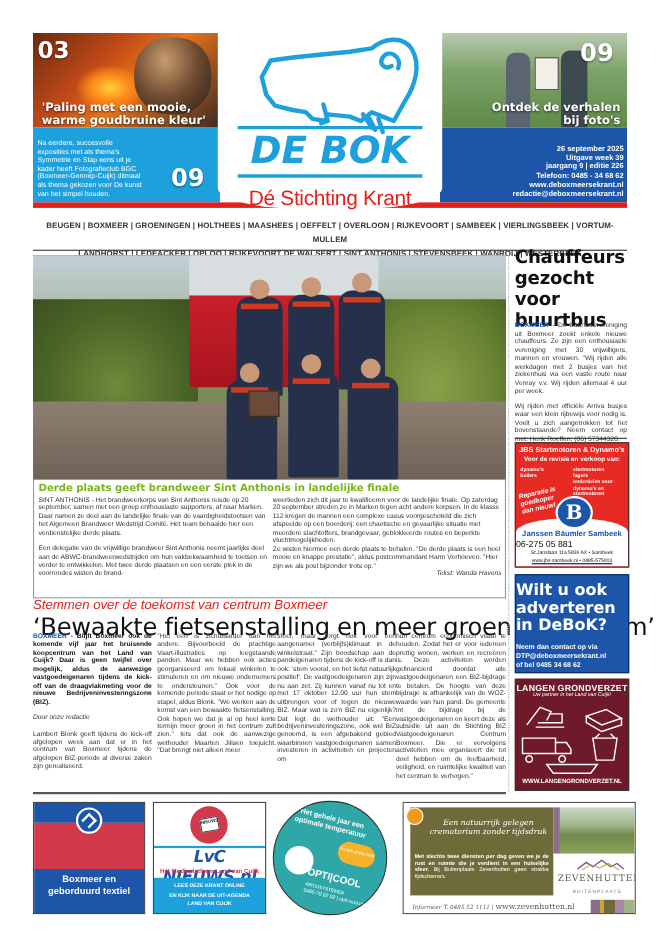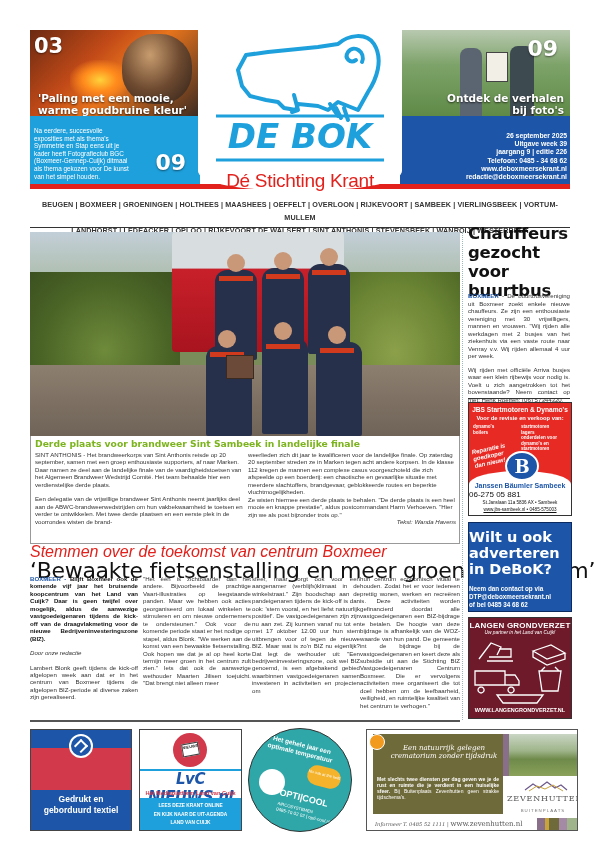--- a/index.html
+++ b/index.html
@@ -33,21 +33,21 @@
 .photo .bushL{position:absolute;left:0;top:40px;width:150px;height:130px;background:radial-gradient(ellipse at 50% 60%,#6e8a3a 0%,#4a6426 60%,#3b5020 100%)}
 .photo .bushR{position:absolute;right:0;top:40px;width:130px;height:160px;background:radial-gradient(ellipse at 50% 50%,#8ca04a 0%,#6a8434 60%,#4f6826 100%)}
 .ff{position:absolute;width:42px;background:#27304a;border-radius:12px 12px 2px 2px}
 .ff::before{content:"";position:absolute;left:12px;top:-16px;width:18px;height:18px;border-radius:50%;background:#c99878}
 .ff::after{content:"";position:absolute;left:4px;top:6px;width:34px;height:5px;background:#d23a1e}
 .caption-box{left:30px;top:436px;width:430px;height:108px;border:1px solid #999;border-top:none}
 .cap-title{left:35px;top:438px;font-weight:bold;color:#7cb41e;font-size:9.2px;font-family:"DejaVu Sans",sans-serif}
 .col{font-size:6.1px;line-height:7.45px;color:#333;text-align:left}
 .credit{font-style:italic}
 
-.kicker{left:30px;top:543px;color:#e2211c;font-style:italic;font-size:16px}
+.kicker{left:30px;top:543px;color:#e2211c;font-style:italic;font-size:12px}
 .headline{left:30px;top:558px;font-size:22px;color:#111;letter-spacing:-.3px;font-family:"DejaVu Sans",sans-serif}
 .art2{top:575px;width:108px;font-size:6.1px;line-height:7.45px;color:#333;text-align:justify}
 .lead{font-weight:bold;color:#111}
 .blue-b{color:#1d56a8;font-weight:bold}
 .hr2{left:30px;top:720px;width:430px;height:1.5px;background:#555}
 
 .vline{left:462px;top:232px;width:0;height:488px;border-left:1.5px dotted #9bb}
 .side-title{left:468px;top:224px;font-size:16.5px;font-weight:bold;line-height:19px;color:#111;font-family:"DejaVu Sans",sans-serif;letter-spacing:-.2px}
 .side-text{left:468px;top:292px;width:102px;font-size:6.1px;line-height:7.5px;text-align:justify;color:#333}
 .side-hr{left:468px;top:398px;width:102px;height:1px;background:#333}
@@ -125,21 +125,21 @@
   <div class="ground"></div>
   <div class="ff" style="left:185px;top:38px;height:90px"></div>
   <div class="ff" style="left:232px;top:36px;height:90px"></div>
   <div class="ff" style="left:278px;top:32px;height:90px"></div>
   <div class="ff" style="left:176px;top:114px;height:90px;width:46px"></div>
   <div class="ff" style="left:232px;top:106px;height:96px;width:46px"></div>
   <div class="ff" style="left:286px;top:110px;height:94px;width:46px"></div>
   <div class="abs" style="left:196px;top:123px;width:28px;height:24px;background:#6b4a3a;border:1px solid #3a2a20"></div>
 </div>
 <div class="abs caption-box"></div>
-<div class="abs cap-title">Derde plaats voor brandweer Sint Sambeek in landelijke finale</div>
+<div class="abs cap-title">Derde plaats geeft brandweer Sint Anthonis in landelijke finale</div>
 <div class="abs col" style="left:35px;top:451px;width:212px">
   <p>SINT ANTHONIS - Het brandweerkorps van Sint Anthonis reisde op 20 september, samen met een groep enthousiaste supporters, af naar Marken. Daar namen ze deel aan de landelijke finale van de vaardigheidstoetsen van het Algemeen Brandweer Wedstrijd Comité. Het team behaalde hier een verdienstelijke derde plaats.</p>
   <p style="margin-top:7px">Een delegatie van de vrijwillige brandweer Sint Anthonis neemt jaarlijks deel aan de ABWC-brandweerwedstrijden om hun vakbekwaamheid te toetsen en verder te ontwikkelen. Met twee derde plaatsen en een eerste plek in de voorrondes wisten de brand-</p>
 </div>
 <div class="abs col" style="left:248px;top:451px;width:208px">
   <p>weerlieden zich dit jaar te kwalificeren voor de landelijke finale. Op zaterdag 20 september streden ze in Marken tegen acht andere korpsen. In de klasse 112 kregen de mannen een complexe casus voorgeschoteld die zich afspeelde op een boerderij: een chaotische en gevaarlijke situatie met meerdere slachtoffers, brandgevaar, geblokkeerde routes en beperkte vluchtmogelijkheden.</p>
   <p>Ze wisten hiermee een derde plaats te behalen. "De derde plaats is een heel mooie en knappe prestatie", aldus postcommandant Harm Verhoeven. "Hier zijn we als post bijzonder trots op."</p>
   <p class="credit" style="text-align:right">Tekst: Wanda Havens</p>
 </div>
 
@@ -215,21 +215,21 @@
   <div style="font-size:5.5px;font-weight:bold;margin-top:-2px">WWW.LANGENGRONDVERZET.NL</div>
 </div>
 
 <div class="abs ad-grafisch">
   <div class="abs" style="left:0;top:0;width:100%;height:18px;background:#1d56a8"></div>
   <div class="abs" style="left:0;top:18px;width:100%;height:42px;background:#d2394a"></div>
   <div class="abs" style="left:0;top:60px;width:100%;height:42px;background:#1d56a8"></div>
   <div class="abs" style="left:38px;top:4px;width:24px;height:24px;border-radius:50%;background:#1d56a8;border:2px solid #fff">
     <div style="position:absolute;left:5px;top:5px;width:10px;height:10px;border:2px solid #fff;border-bottom:none;transform:rotate(45deg);transform-origin:center"></div>
   </div>
-  <div class="abs" style="left:4px;top:64px;width:92px;text-align:center;color:#fff;font-size:8.5px;line-height:11px;font-weight:bold">Gedrukt en geborduurd textiel</div>
+  <div class="abs" style="left:4px;top:64px;width:92px;text-align:center;color:#fff;font-size:8.5px;line-height:11px;font-weight:bold">Boxmeer en geborduurd textiel</div>
 </div>
 
 <div class="abs ad-lvc">
   <div class="abs" style="left:33px;top:3px;width:34px;height:34px;border-radius:50%;background:#d2394a">
     <div style="position:absolute;left:9px;top:10px;width:17px;height:13px;background:#fff;border:1px solid #444;transform:rotate(-10deg);font-size:4px;text-align:center;font-weight:bold">NIEUWS</div>
   </div>
   <div class="abs" style="left:0;top:39px;width:100%;height:1.5px;background:#1ea0dc"></div>
   <div class="abs" style="left:0;top:40px;width:100%;text-align:center;color:#1d56a8;font-weight:bold;font-style:italic;font-size:15px;font-family:'DejaVu Sans',sans-serif;letter-spacing:-.5px">LvC NIEUWS.nl</div>
   <div class="abs" style="left:0;top:60px;width:100%;text-align:center;color:#d2394a;font-weight:bold;font-size:5.6px">Hét Mediaplatform Land van Cuijk</div>
   <div class="abs" style="left:0;top:68px;width:100%;height:34px;background:#1ea0dc;color:#fff;text-align:center;font-weight:bold;font-size:4.8px;line-height:8.5px;padding-top:4px">

